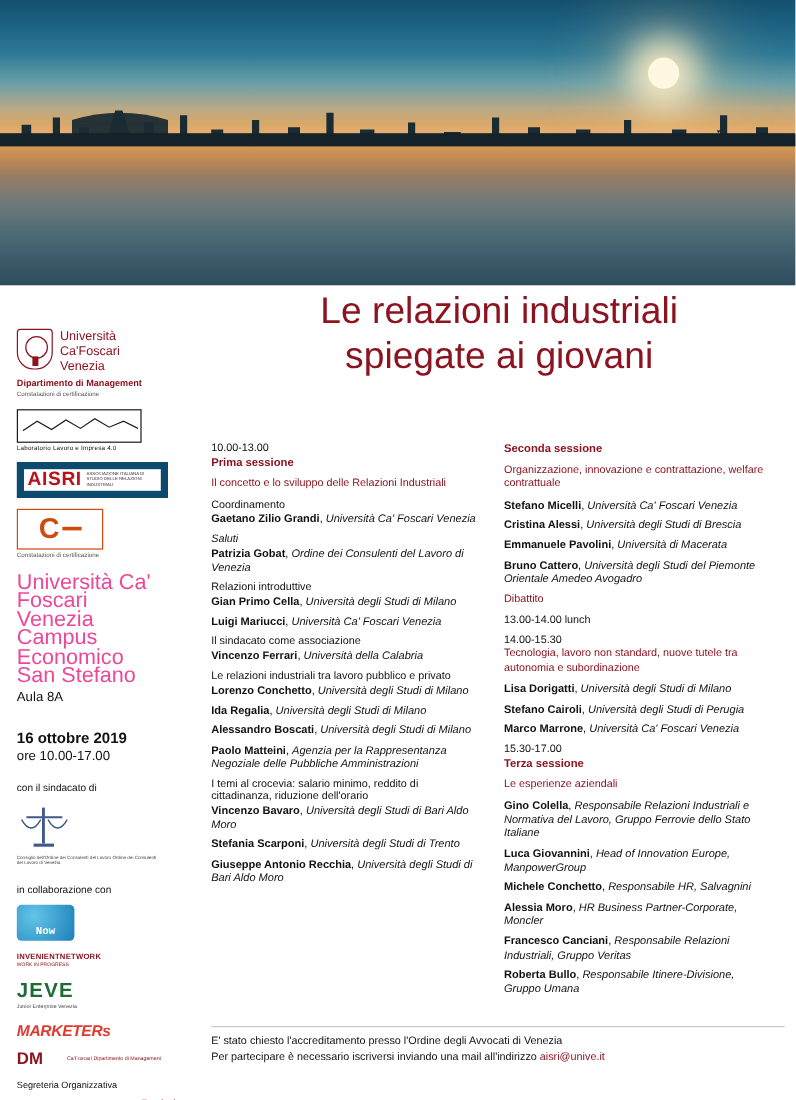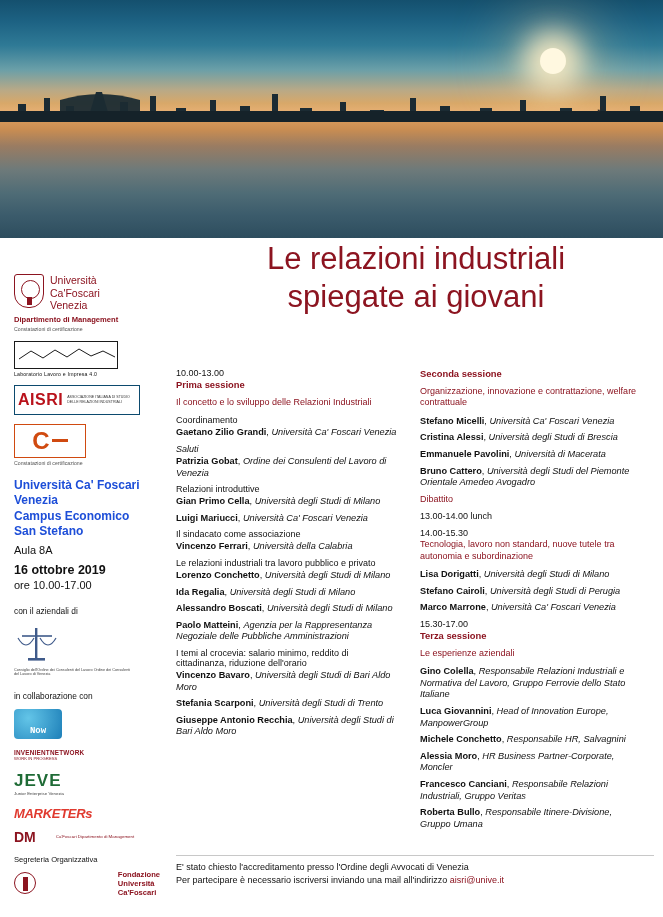--- a/index.html
+++ b/index.html
@@ -67,38 +67,38 @@
   .lab-box {
     margin-top:9px; width:104px; height:28px; border:1px solid #1a1a1a;
     position:relative; background:#fff;
   }
   .lab-box .wave {
     position:absolute; left:4px; top:5px; width:96px; height:14px;
   }
   .lab-cap { font-size:5.2px; color:#111; margin-top:2px; letter-spacing:.2px; }
 
   .aisri {
-    margin-top:8px; width:126px; height:30px; border:1px solid #0c4a6e;
+    margin-top:8px; width:126px; height:30px; border:6px solid #0c4a6e;
     display:flex; align-items:center; gap:4px; padding:0 3px; background:#fff;
   }
   .aisri-t { color:#b9121b; font-weight:700; font-size:16px; letter-spacing:.5px; }
   .aisri-s { font-size:3.6px; color:#333; line-height:4.4px; }
 
   .cbox {
     margin-top:9px; width:72px; height:34px; border:1.4px solid #d04a10;
     display:flex; align-items:center; justify-content:center; background:#fff;
   }
   .cbox .c { color:#d04a10; font-weight:700; font-size:24px; line-height:24px; }
   .cbox .dash { width:16px; height:3px; background:#d04a10; margin-left:2px; }
   .cert-2 { font-size:5.2px; color:#555; margin-top:2px; }
 
   .venue { margin-top:12px; }
-  .venue .big { font-size:12px; font-weight:700; line-height:15.5px; color:#1d4ed8; }
+  .venue .big { font-size:18px; font-weight:400; line-height:15.5px; color:#ec4899; }
   .venue .mid { font-size:11px; line-height:14px; color:#111; margin-top:3px; }
-  .venue .date { font-size:12.5px; font-weight:700; line-height:15px; margin-top:6px; color:#111; }
+  .venue .date { font-size:12.5px; font-weight:700; line-height:15px; margin-top:20px; color:#111; }
   .venue .hours { font-size:11px; line-height:14px; color:#111; }
 
   .sec-label { font-size:8.4px; color:#111; margin-top:14px; }
 
   .patro-logo { margin-top:6px; width:46px; height:44px; position:relative; }
   .patro-cap { font-size:3.8px; color:#444; line-height:4.6px; margin-top:2px; width:120px; }
 
   .collab-logos { margin-top:8px; }
   .now-logo {
     width:48px; height:30px; border-radius:4px;
@@ -215,21 +215,21 @@
     <div class="venue">
       <div class="big">Università Ca' Foscari</div>
       <div class="big">Venezia</div>
       <div class="big">Campus Economico</div>
       <div class="big">San Stefano</div>
       <div class="mid">Aula 8A</div>
       <div class="date">16 ottobre 2019</div>
       <div class="hours">ore 10.00-17.00</div>
     </div>
 
-    <div class="sec-label">con il aziendali di</div>
+    <div class="sec-label">con il sindacato di</div>
     <div class="patro-logo">
       <svg viewBox="0 0 46 44">
         <rect x="21" y="6" width="2.4" height="30" fill="#3f5a8a"></rect>
         <path d="M8,14 L38,14" stroke="#3f5a8a" stroke-width="1.6"></path>
         <path d="M4,16 Q12,30 20,16" fill="none" stroke="#3f5a8a" stroke-width="1.2"></path>
         <path d="M26,16 Q34,30 42,16" fill="none" stroke="#3f5a8a" stroke-width="1.2"></path>
         <rect x="14" y="36" width="17" height="2.6" fill="#3f5a8a"></rect>
       </svg>
     </div>
     <div class="patro-cap">Consiglio dell'Ordine dei Consulenti del Lavoro

